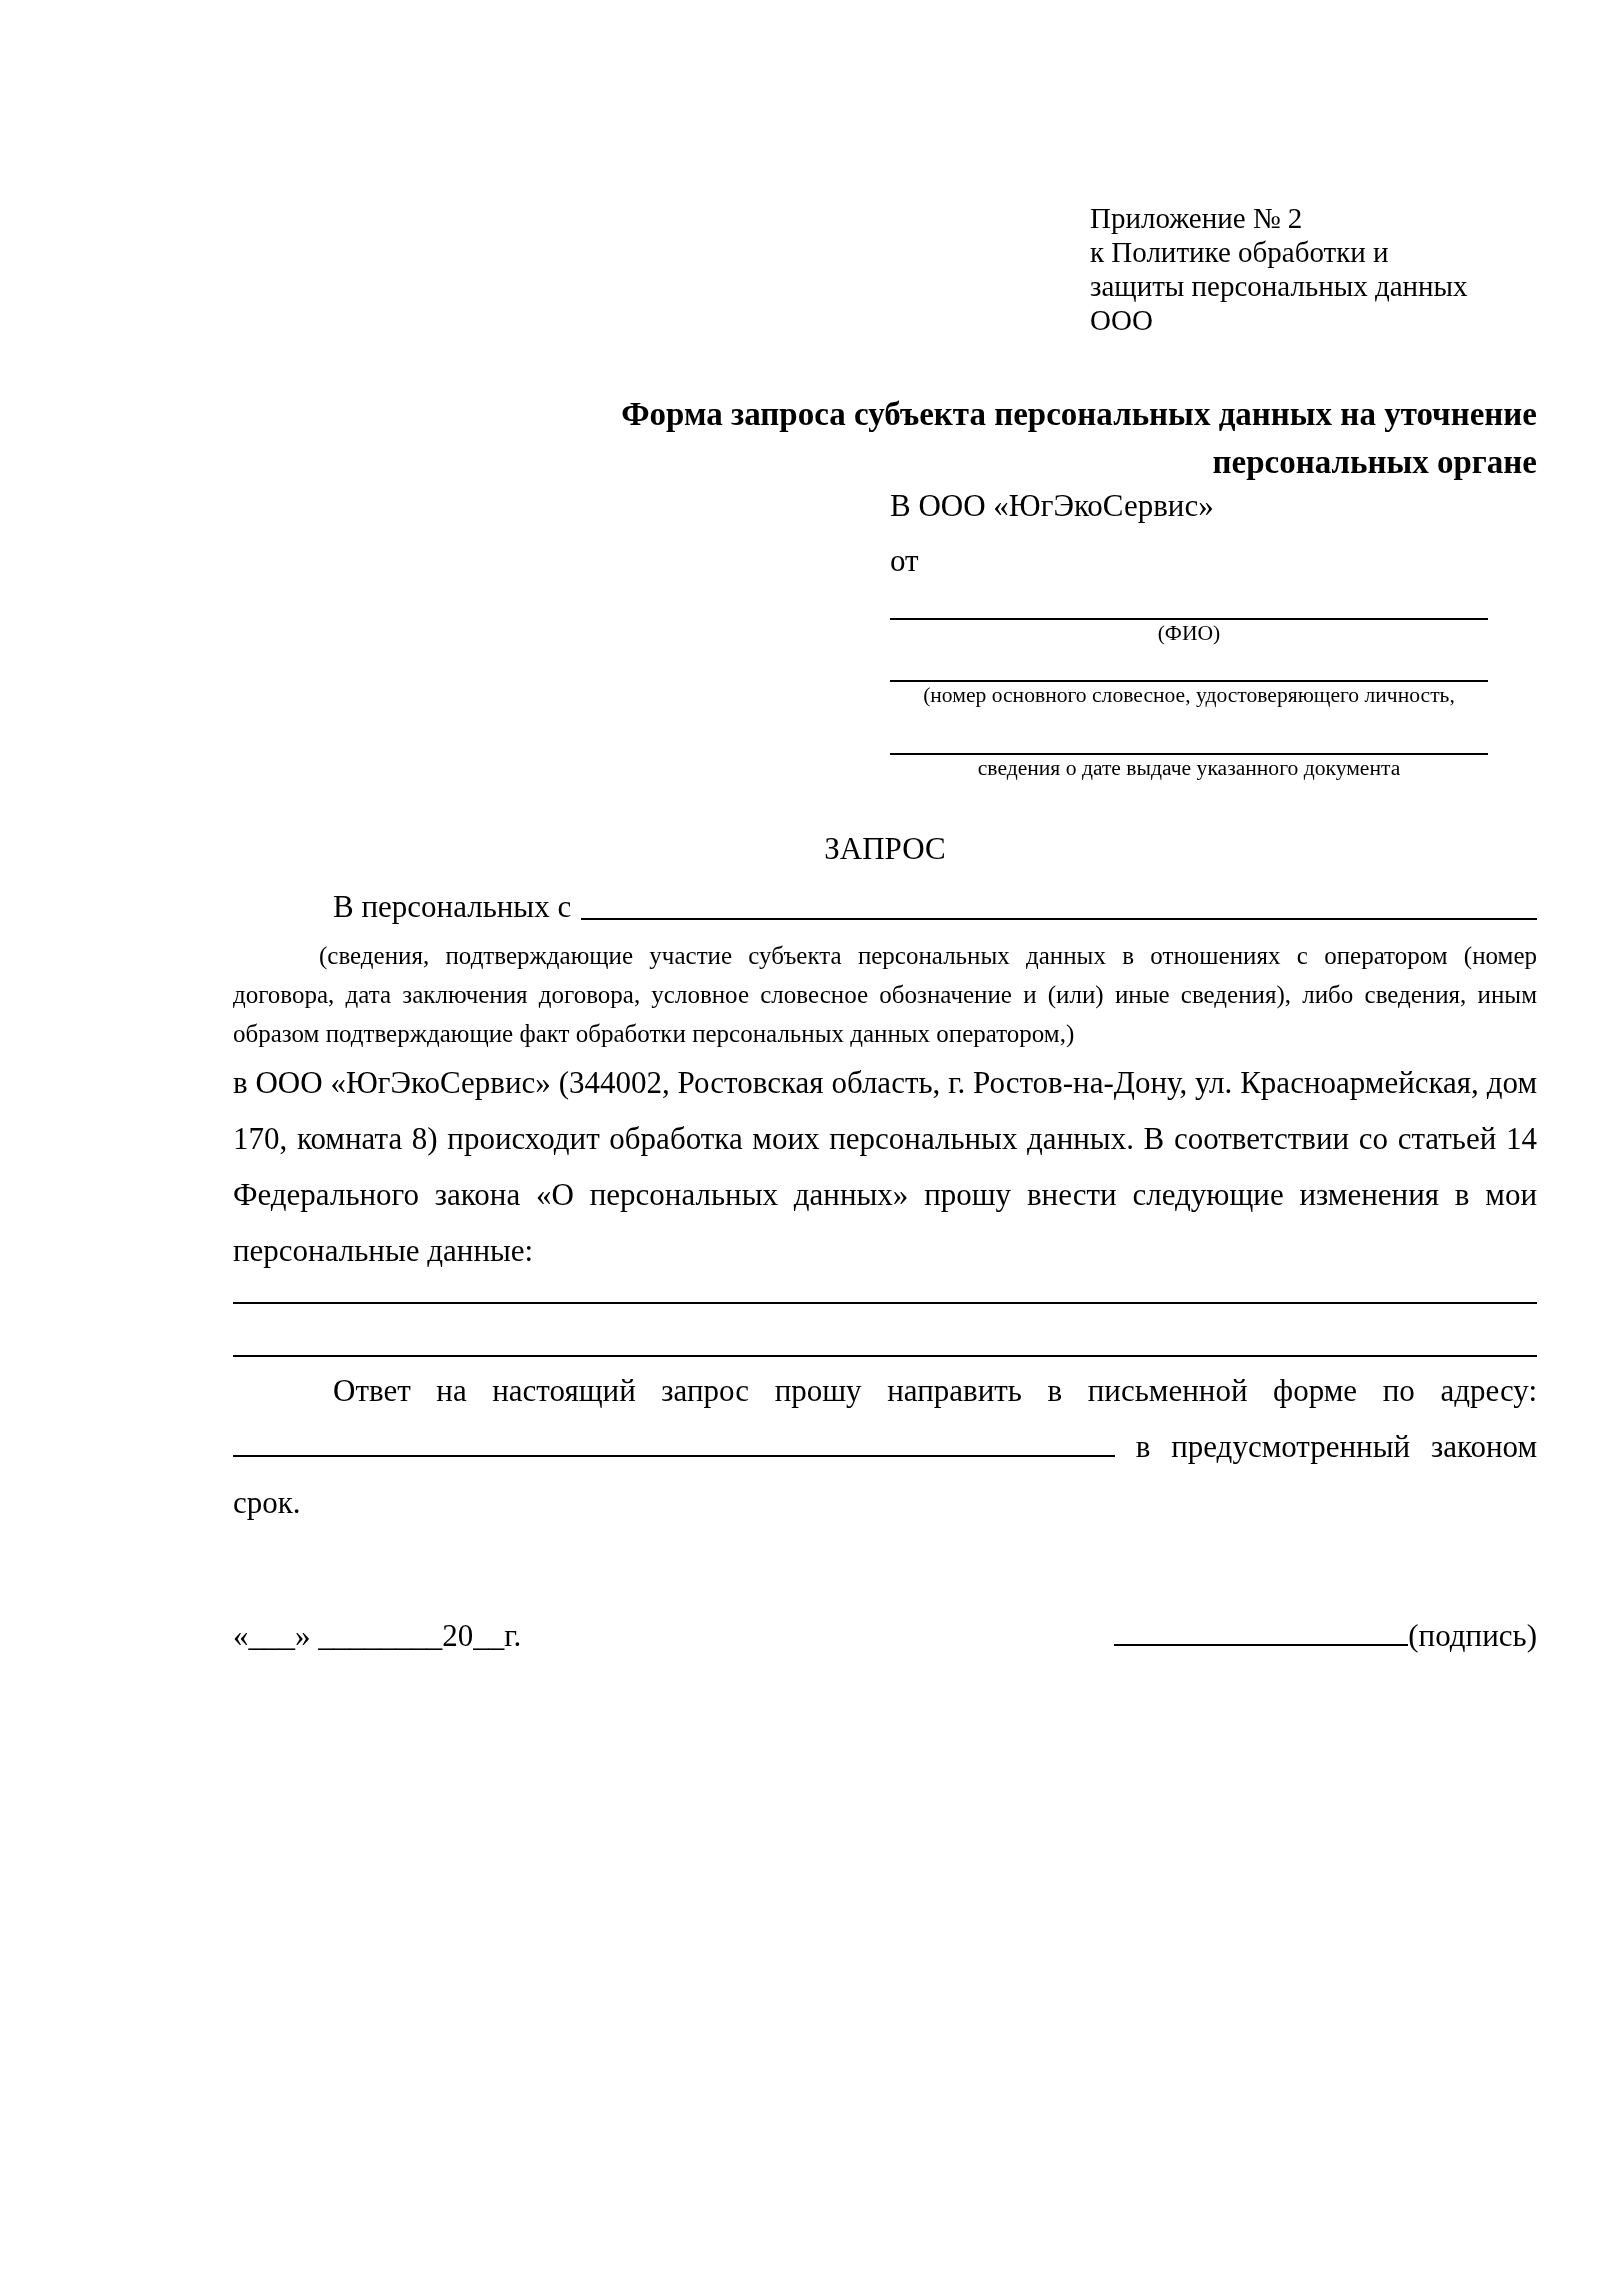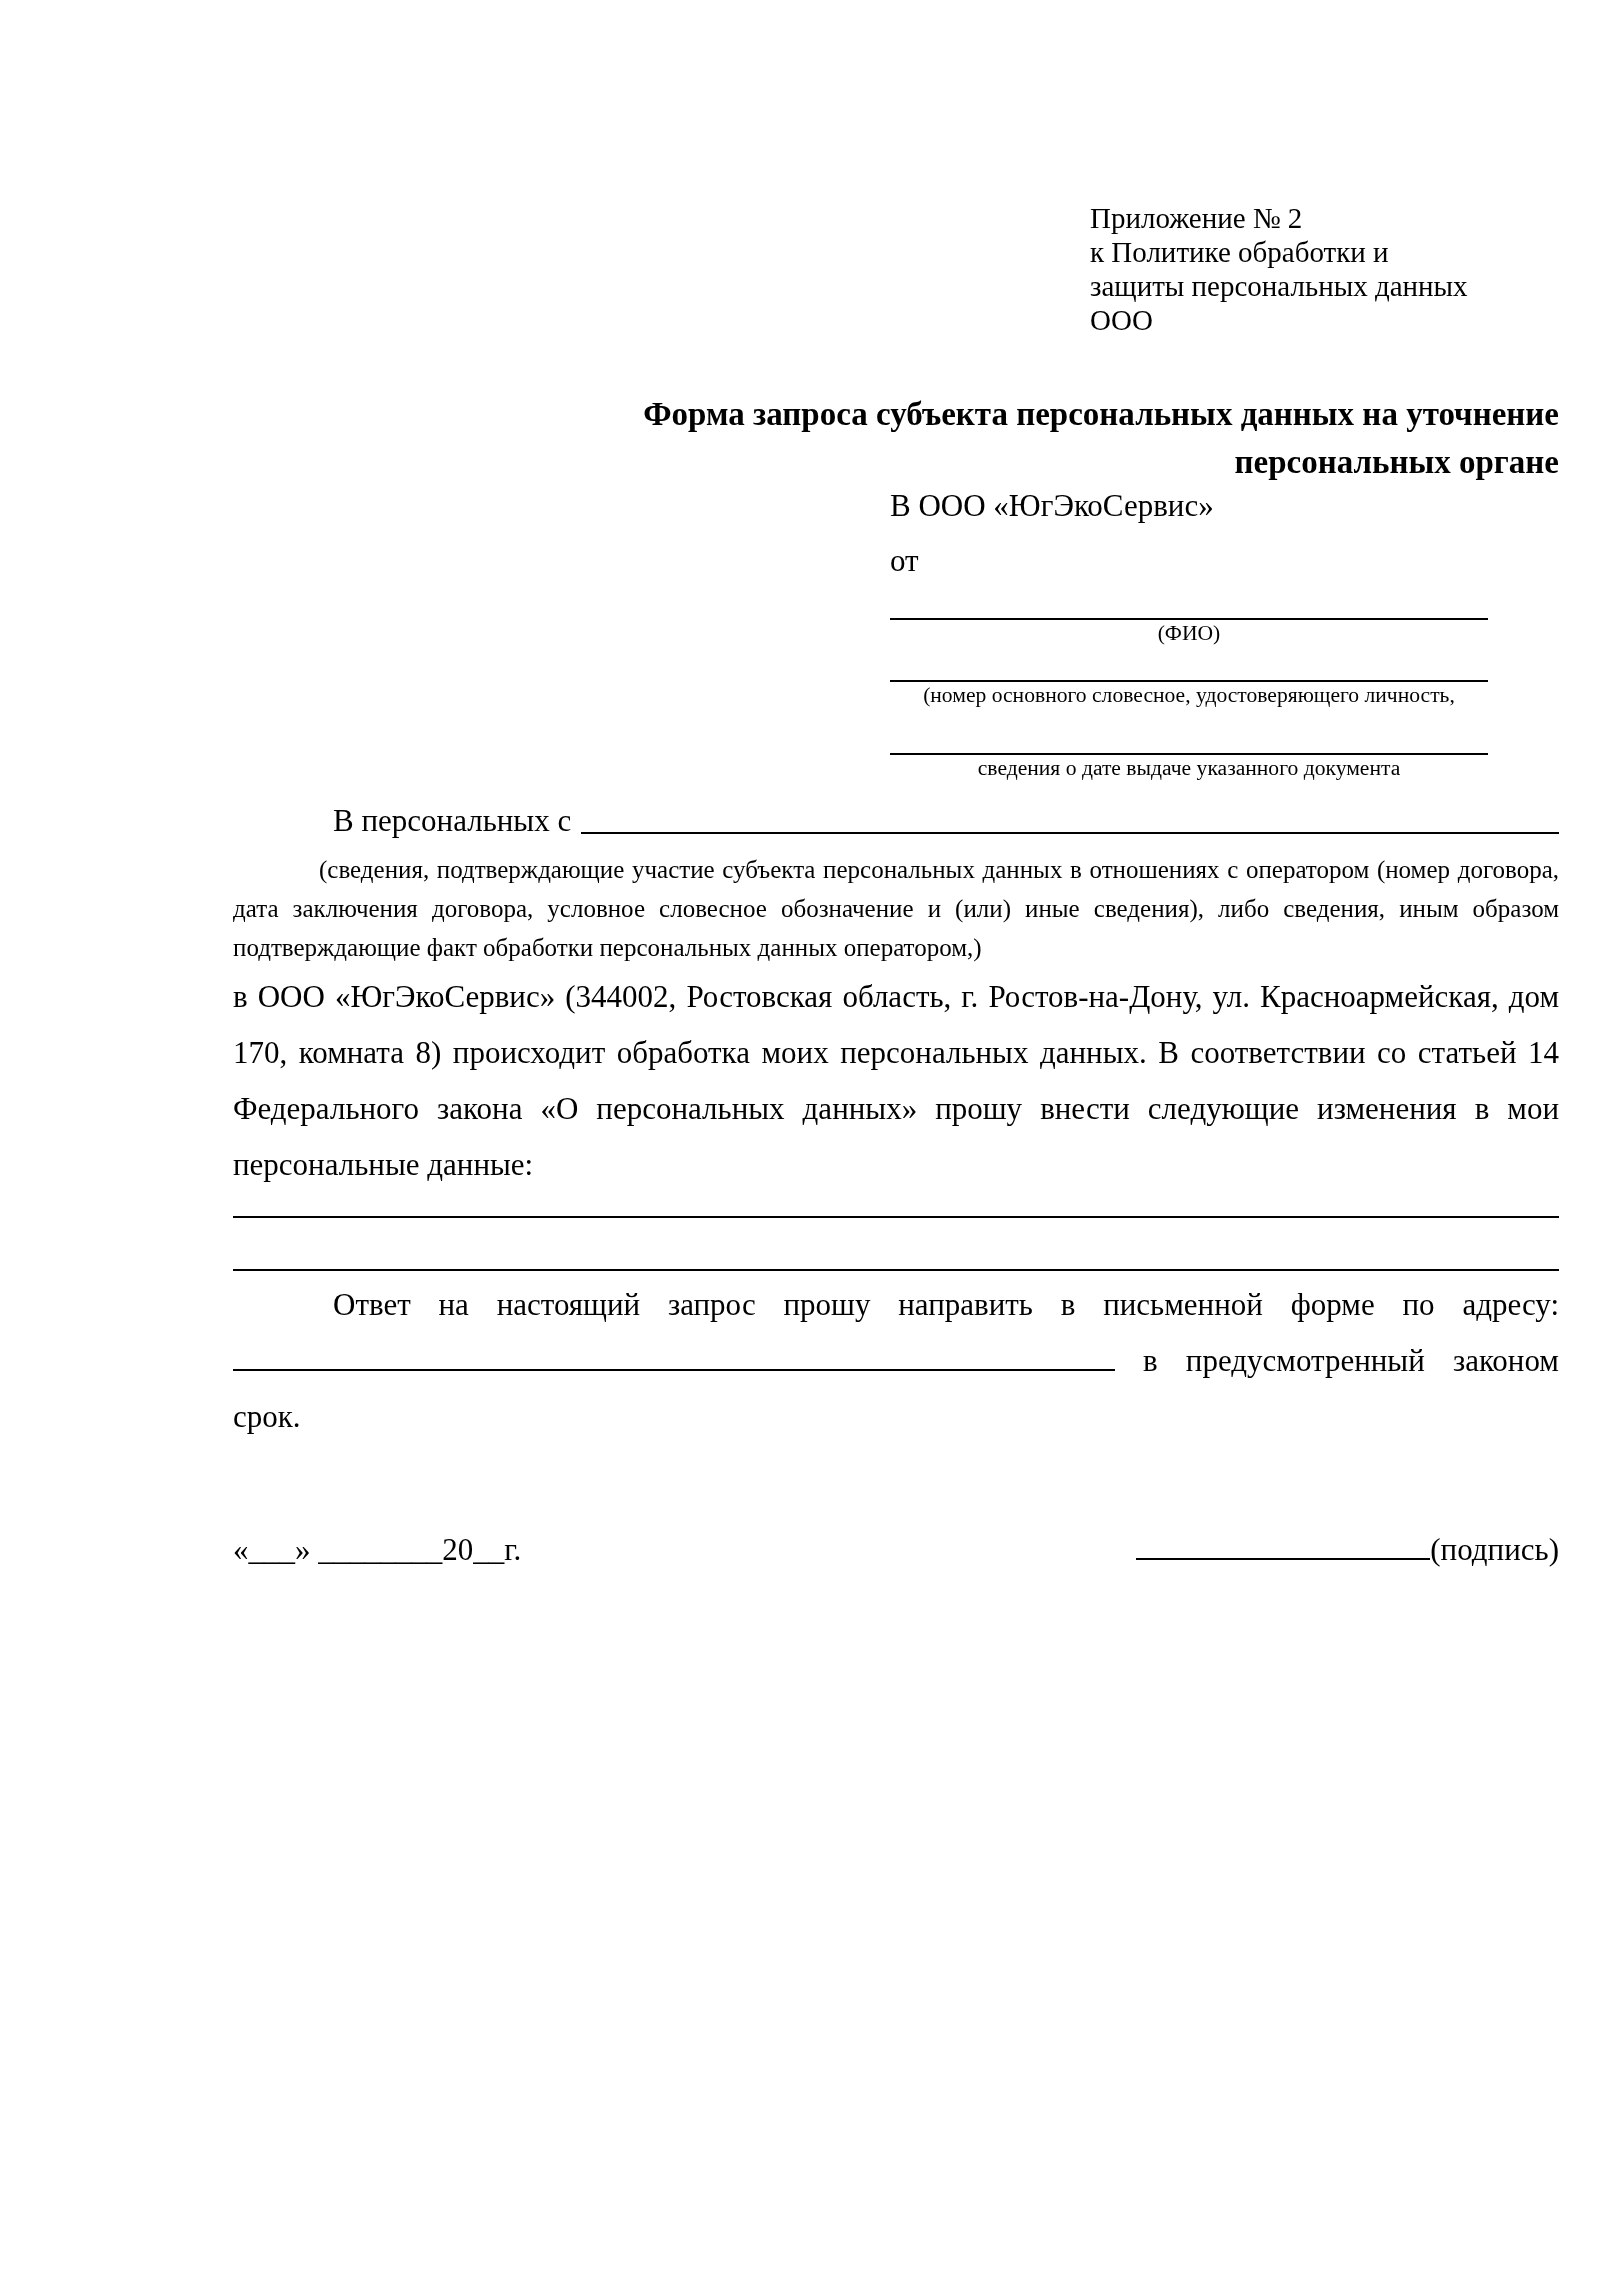--- a/index.html
+++ b/index.html
@@ -4,21 +4,21 @@
 <style>
   html,body{margin:0;padding:0;background:#fff;}
   .page{
     position:relative;
     width:1621px;height:2293px;
     box-sizing:border-box;
     background:#ffffff;
     color:#000000;
     font-family:"Liberation Serif","DejaVu Serif",serif;
     font-size:31px;
-    padding:201px 62px 0 233px;
+    padding:201px 84px 0 233px;
     overflow:hidden;
   }
   
   .appendix{margin-left:857px;font-size:29px;line-height:34px;}
   
   .title{margin-top:53px;text-align:right;font-weight:bold;font-size:33px;line-height:48px;}
   
   .addressee{margin-left:657px;width:598px;font-size:31px;}
   .addressee .org{line-height:39px;}
   .addressee .from{margin-top:16px;line-height:39px;}
@@ -82,20 +82,21 @@
       <div class="addr-caption">(номер основного словесное, удостоверяющего личность,</div>
     </div>
 
     <div class="addr-field f3">
       <div class="addr-line"></div>
       <div class="addr-caption">сведения о дате выдаче указанного документа</div>
     </div>
 
   </div>
 
+  <div class="request-heading">ЗАПРОС</div>
 
   <div class="accordance">
     <span class="lead">В персональных с</span>
     <span class="fill-line"></span>
   </div>
 
   <div class="note">(сведения, подтверждающие участие субъекта персональных данных в отношениях с оператором (номер договора, дата заключения договора, условное словесное обозначение и (или) иные сведения), либо сведения, иным образом подтверждающие факт обработки персональных данных оператором,)</div>
 
   <p class="body-par">в ООО «ЮгЭкоСервис» (344002, Ростовская область, г. Ростов-на-Дону, ул. Красноармейская, дом 170, комната 8) происходит обработка моих персональных данных. В соответствии со статьей 14 Федерального закона «О персональных данных» прошу внести следующие изменения в мои персональные данные:</p>
 

